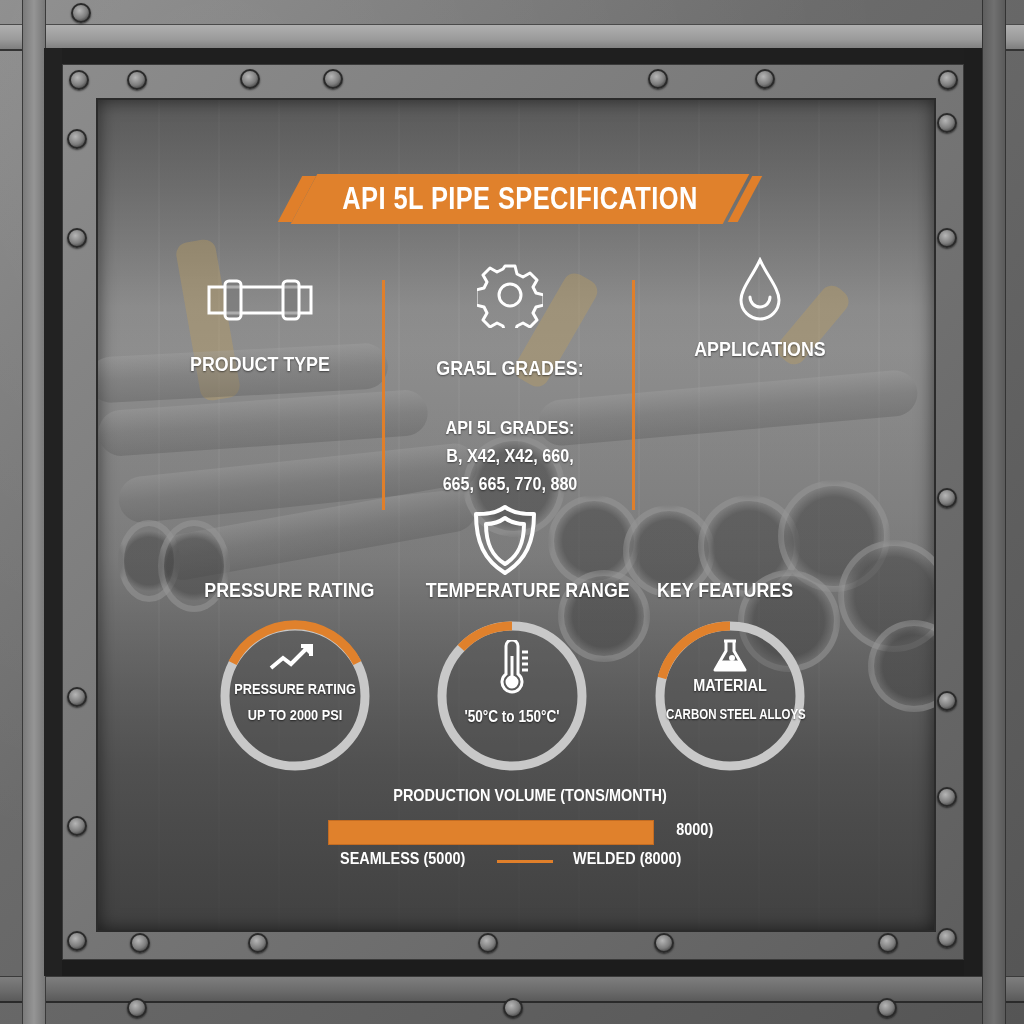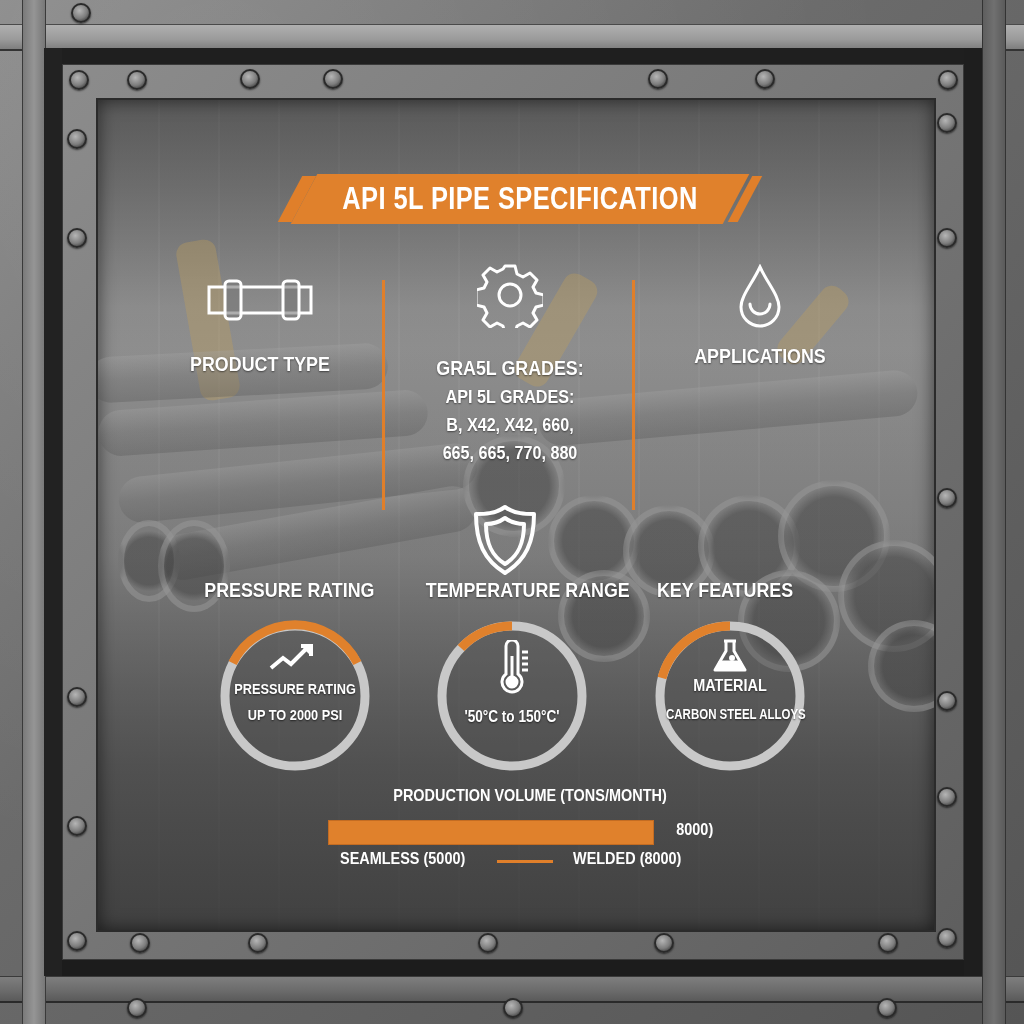--- a/index.html
+++ b/index.html
@@ -176,30 +176,30 @@
 <div class="divider" style="left:382px;top:280px;height:230px"></div>
 
 <div class="col" style="left:400px;top:262px;width:220px">
   <div class="icon" style="margin:0 auto;width:66px">
     <svg width="66" height="66" viewBox="0 0 66 66" fill="none" stroke="#fff" stroke-width="3" stroke-linejoin="round">
       <path d="M28 4h10l2 8 6 3 7-4 7 7-4 7 3 6 8 2v10l-8 2-3 6 4 7-7 7-7-4-6 3-2 8H28l-2-8-6-3-7 4-7-7 4-7-3-6-8-2V28l8-2 3-6-4-7 7-7 7 4 6-3z"></path>
       <circle cx="33" cy="33" r="11"></circle>
     </svg>
   </div>
   <div class="col-heading" style="margin-top:28px">GRA5L GRADES:</div>
-  <ul class="col-list" style="margin-top:3px">
+  <ul class="col-list" style="margin-top:34px">
     <li>API 5L GRADES:</li>
     <li>B, X42, X42, 660,</li>
     <li>665, 665, 770, 880</li>
   </ul>
 </div>
 
 <div class="divider" style="left:632px;top:280px;height:230px"></div>
 
-<div class="col" style="left:640px;top:264px;width:240px">
+<div class="col" style="left:640px;top:257px;width:240px">
   <div class="icon" style="margin:0 auto;width:44px">
     <svg width="44" height="64" viewBox="0 0 44 64" fill="none" stroke="#fff" stroke-width="3" stroke-linecap="round">
       <path d="M22 3 C14 20 3 32 3 43 a19 19 0 0 0 38 0 C41 32 30 20 22 3z"></path>
       <path d="M12 40 a10 10 0 0 0 20 0"></path>
     </svg>
   </div>
   <div class="col-heading" style="margin-top:16px">APPLICATIONS</div>
 </div>
 
 <div style="position:absolute;left:472px;top:504px;width:66px;height:72px">

